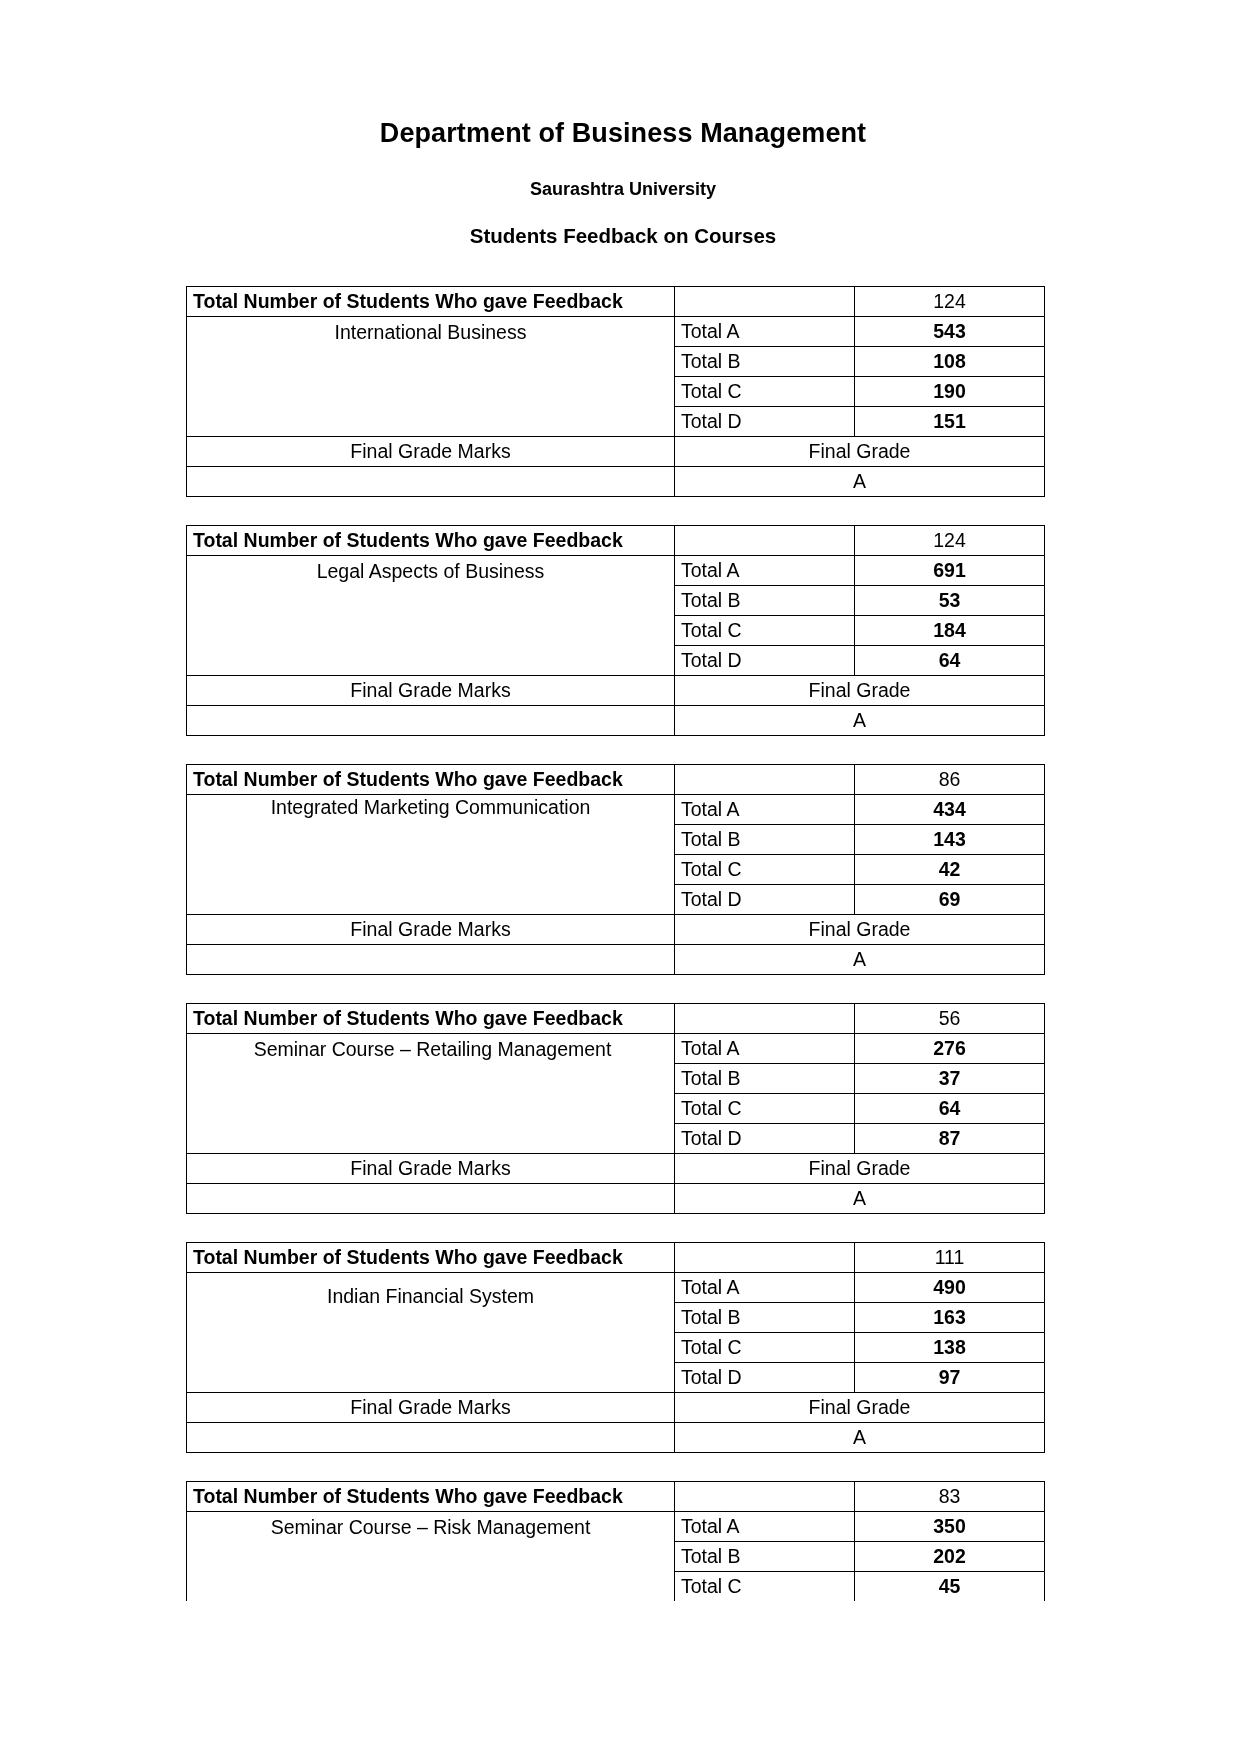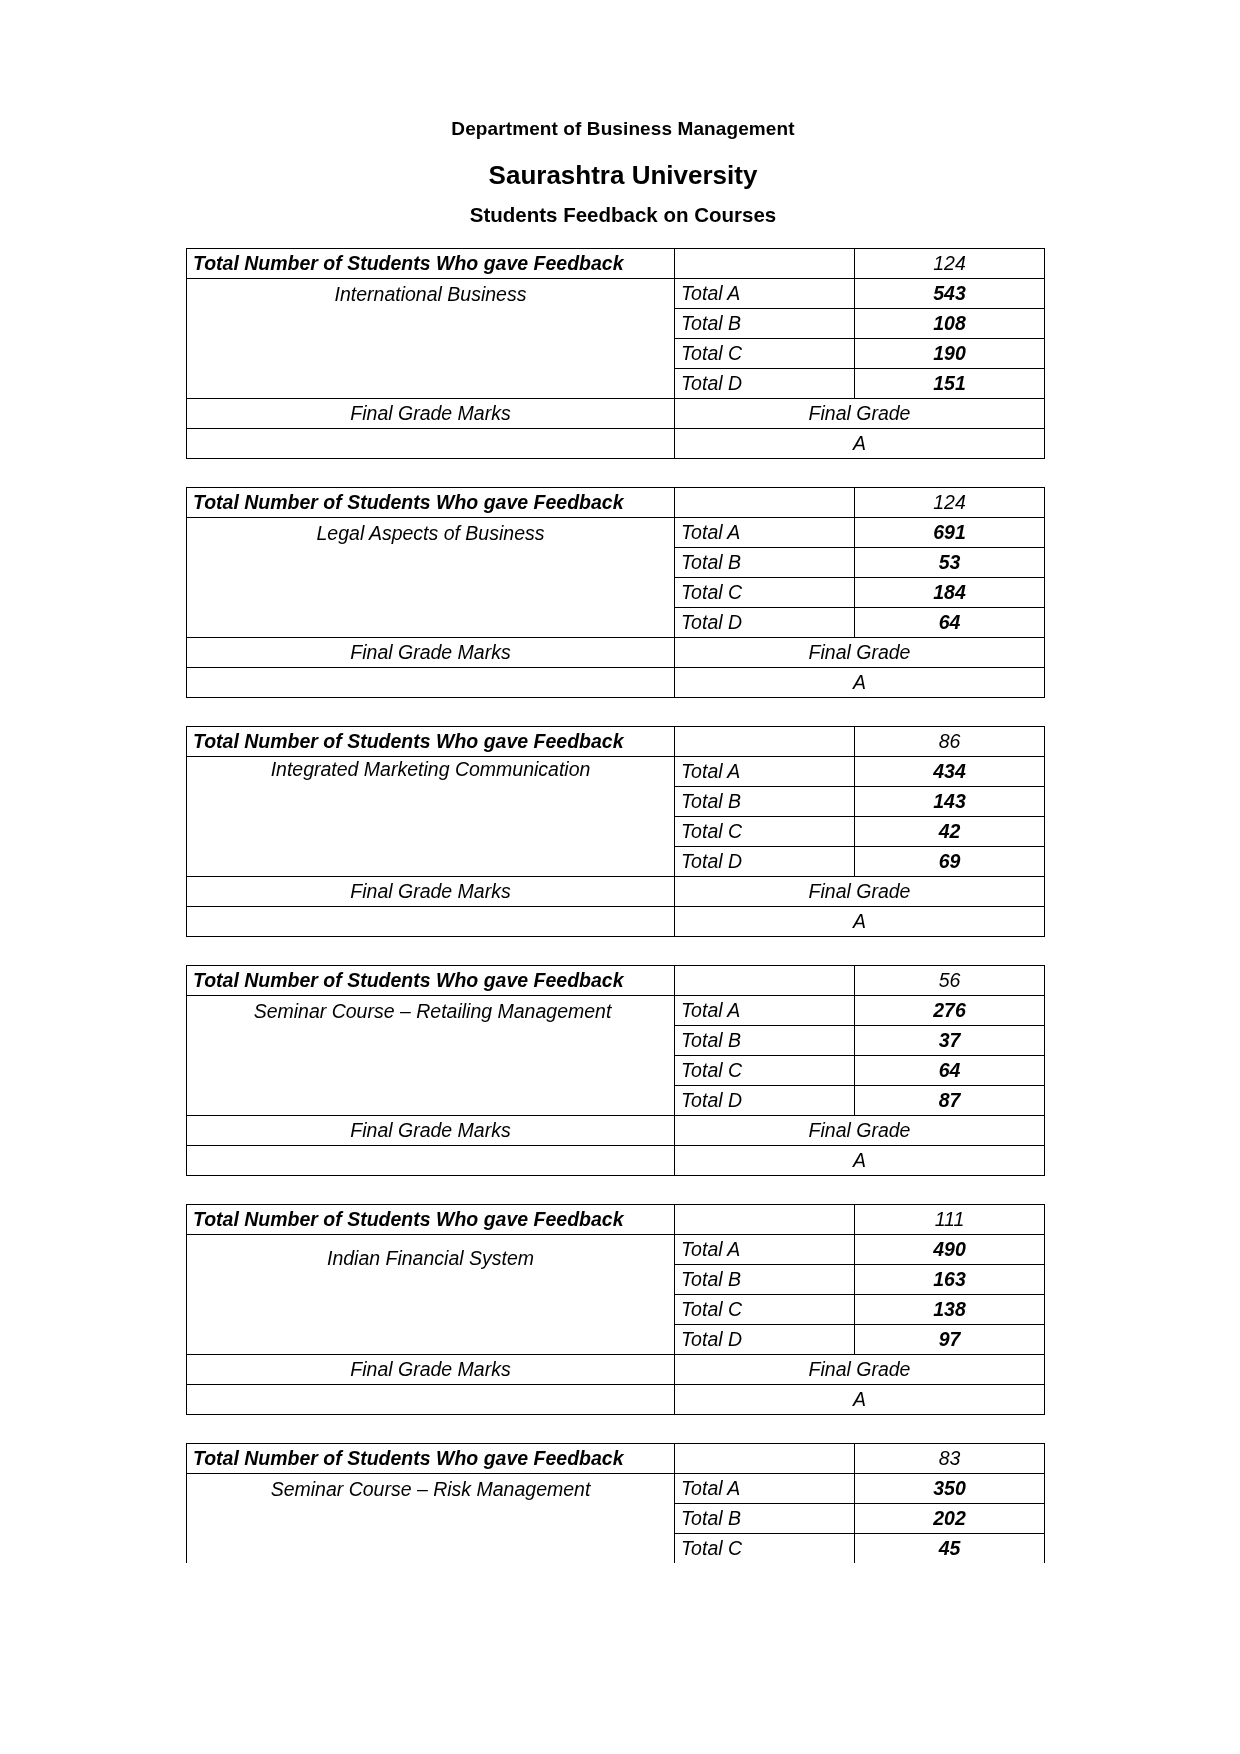--- a/index.html
+++ b/index.html
@@ -18,44 +18,43 @@
   .page {
     width: 1240px;
     height: 1754px;
     box-sizing: border-box;
     padding: 118px 180px 0 186px;
   }
   .header {
     text-align: center;
   }
   .header .dept {
-    font-size: 19px;
+    font-size: 27px;
     font-weight: bold;
     letter-spacing: 0.1px;
-    margin-bottom: 20px;
+    margin-bottom: 30px;
   }
   .header .univ {
-    font-size: 26px;
+    font-size: 18px;
     font-weight: bold;
-    margin-bottom: 12px;
+    margin-bottom: 24px;
   }
   .header .sub {
     font-size: 20.5px;
     font-weight: bold;
     margin-bottom: 12px;
   }
   .header .period {
     font-size: 20.5px;
     font-weight: normal;
     margin-bottom: 0;
   }
 
   .blocks {
-    margin-top: 21px;
-    font-style: italic;
+    margin-top: 38px;
   }
   table.course {
     border-collapse: collapse;
     width: 858px;
     margin-bottom: 28px;
     table-layout: fixed;
   }
   table.course td {
     border: 1.6px solid #000000;
     font-size: 19.5px;

